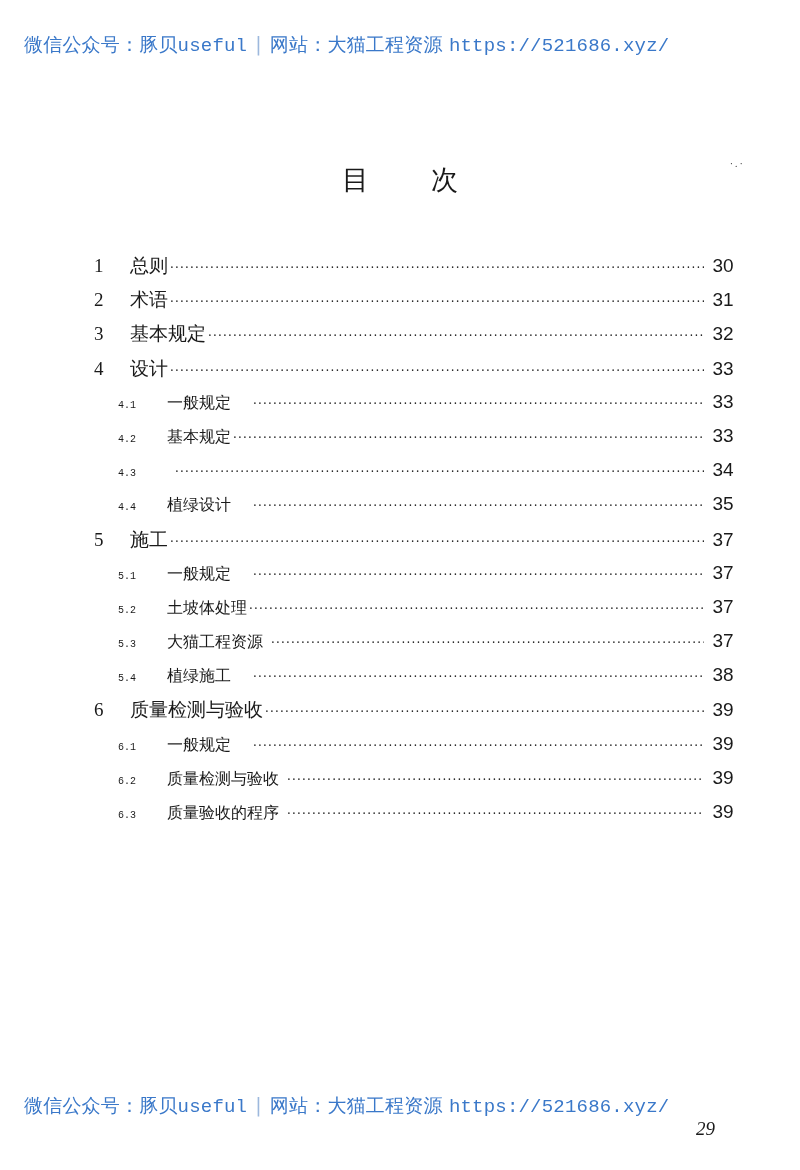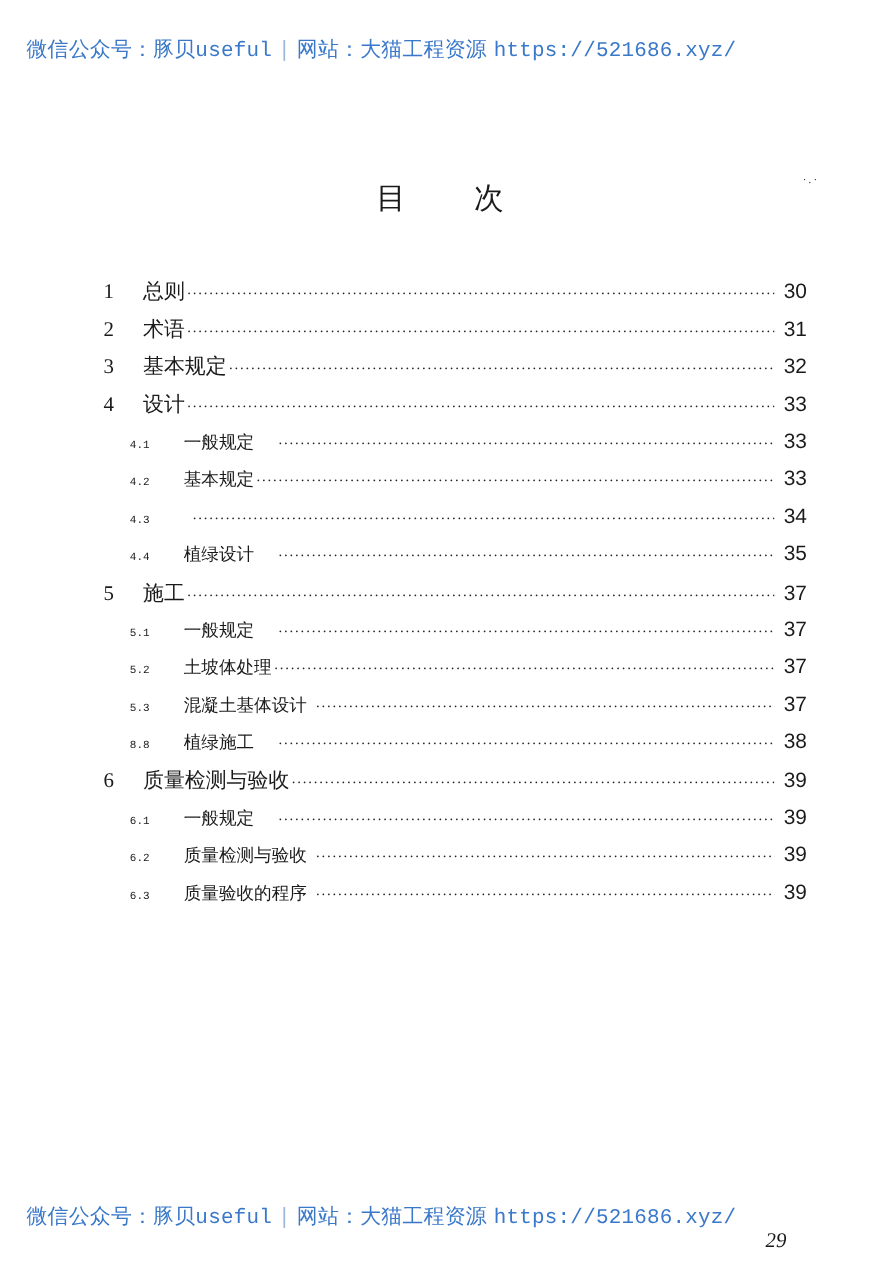--- a/index.html
+++ b/index.html
@@ -128,26 +128,26 @@
       <span class="page">37</span>
     </div>
   <div class="row l2">
       <span class="num">5.2</span>
       <span class="label">土坡体处理</span>
       <span class="dots"></span>
       <span class="page">37</span>
     </div>
   <div class="row l2">
       <span class="num">5.3</span>
-      <span class="label">混凝土基体设计</span>
+      <span class="label">大猫工程资源</span>
       <span class="dots" style="margin-left:8px"></span>
       <span class="page">37</span>
     </div>
   <div class="row l2">
-      <span class="num">8.8</span>
+      <span class="num">5.4</span>
       <span class="label">植绿施工</span>
       <span class="dots" style="margin-left:22px"></span>
       <span class="page">38</span>
     </div>
   <div class="row l1">
       <span class="num">6</span>
       <span class="label">质量检测与验收</span>
       <span class="dots"></span>
       <span class="page">39</span>
     </div>

